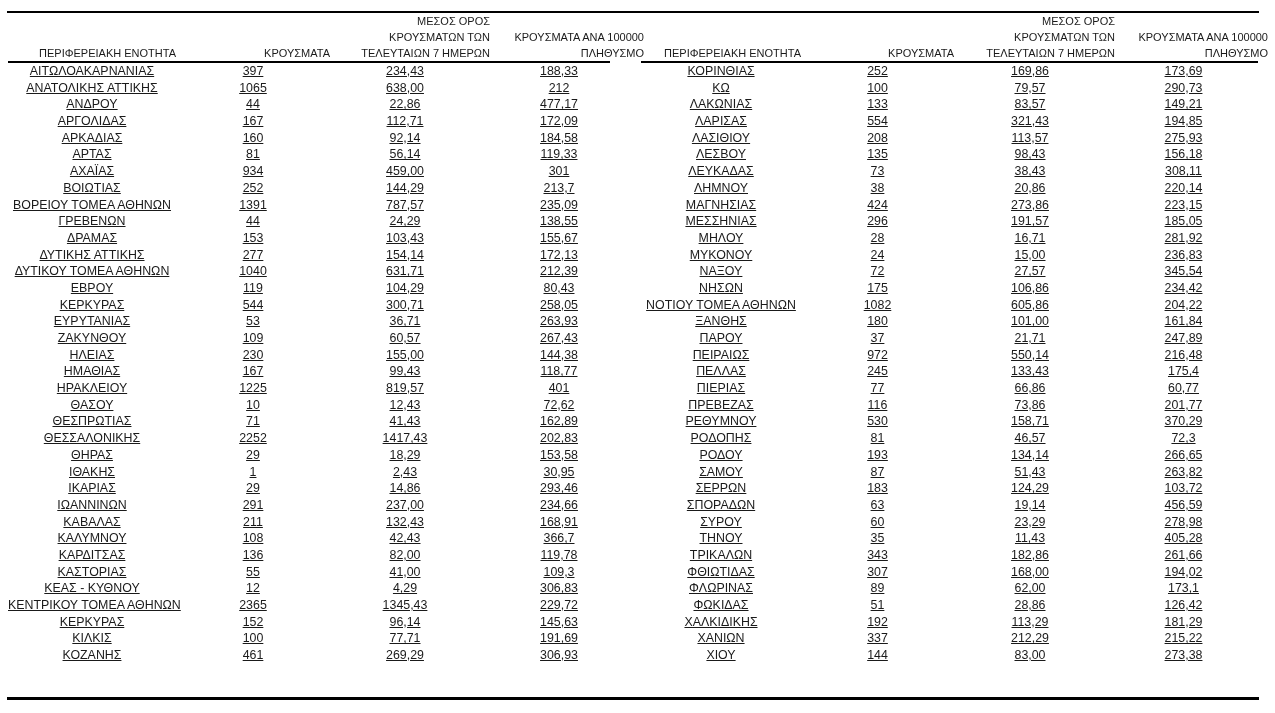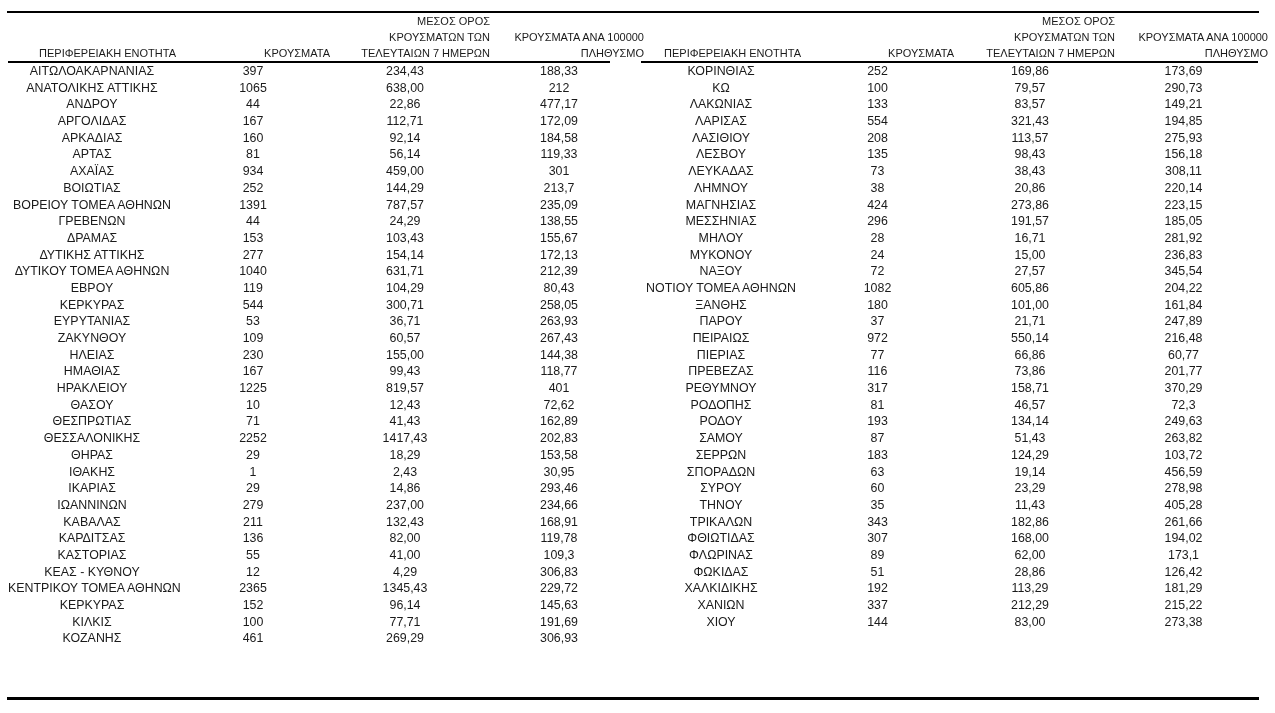--- a/index.html
+++ b/index.html
@@ -15,21 +15,21 @@
   .tbl.left{left:8px;width:630px;}
   .tbl.right{left:641px;width:620px;}
   .thead{display:flex;align-items:flex-end;height:48px;}
   .hc{
     flex:none;text-align:right;font-size:11px;line-height:16px;
     white-space:pre-line;
   }
   .hrule{height:2px;background:#000;}
   .tbl.left .hrule{width:602px;}
   .tbl.right .hrule{width:617px;}
-  .tbody{display:block;}
+  .tbody{display:block;text-decoration:underline;}
   .row{display:flex;height:16.7px;}
   .cell{
     flex:none;text-align:center;font-size:12.4px;line-height:16.7px;
     white-space:nowrap;
   }
   
   .tbl.left .c0{width:168px;}
   .tbl.left .c1{width:154px;}
   .tbl.left .c2{width:150px;}
   .tbl.left .c3{width:158px;}
@@ -213,29 +213,35 @@
           <div class="cell c3">30,95</div>
         </div>
         <div class="row">
           <div class="cell c0">ΙΚΑΡΙΑΣ</div>
           <div class="cell c1">29</div>
           <div class="cell c2">14,86</div>
           <div class="cell c3">293,46</div>
         </div>
         <div class="row">
           <div class="cell c0">ΙΩΑΝΝΙΝΩΝ</div>
-          <div class="cell c1">279</div>
+          <div class="cell c1">291</div>
           <div class="cell c2">237,00</div>
           <div class="cell c3">234,66</div>
         </div>
         <div class="row">
           <div class="cell c0">ΚΑΒΑΛΑΣ</div>
           <div class="cell c1">211</div>
           <div class="cell c2">132,43</div>
           <div class="cell c3">168,91</div>
+        </div>
+        <div class="row">
+          <div class="cell c0">ΚΑΛΥΜΝΟΥ</div>
+          <div class="cell c1">108</div>
+          <div class="cell c2">42,43</div>
+          <div class="cell c3">366,7</div>
         </div>
         <div class="row">
           <div class="cell c0">ΚΑΡΔΙΤΣΑΣ</div>
           <div class="cell c1">136</div>
           <div class="cell c2">82,00</div>
           <div class="cell c3">119,78</div>
         </div>
         <div class="row">
           <div class="cell c0">ΚΑΣΤΟΡΙΑΣ</div>
           <div class="cell c1">55</div>
@@ -359,20 +365,26 @@
           <div class="cell c2">15,00</div>
           <div class="cell c3">236,83</div>
         </div>
         <div class="row">
           <div class="cell c0">ΝΑΞΟΥ</div>
           <div class="cell c1">72</div>
           <div class="cell c2">27,57</div>
           <div class="cell c3">345,54</div>
         </div>
         <div class="row">
+          <div class="cell c0">ΝΗΣΩΝ</div>
+          <div class="cell c1">175</div>
+          <div class="cell c2">106,86</div>
+          <div class="cell c3">234,42</div>
+        </div>
+        <div class="row">
           <div class="cell c0">ΝΟΤΙΟΥ ΤΟΜΕΑ ΑΘΗΝΩΝ</div>
           <div class="cell c1">1082</div>
           <div class="cell c2">605,86</div>
           <div class="cell c3">204,22</div>
         </div>
         <div class="row">
           <div class="cell c0">ΞΑΝΘΗΣ</div>
           <div class="cell c1">180</div>
           <div class="cell c2">101,00</div>
           <div class="cell c3">161,84</div>
@@ -383,48 +395,54 @@
           <div class="cell c2">21,71</div>
           <div class="cell c3">247,89</div>
         </div>
         <div class="row">
           <div class="cell c0">ΠΕΙΡΑΙΩΣ</div>
           <div class="cell c1">972</div>
           <div class="cell c2">550,14</div>
           <div class="cell c3">216,48</div>
         </div>
         <div class="row">
+          <div class="cell c0">ΠΕΛΛΑΣ</div>
+          <div class="cell c1">245</div>
+          <div class="cell c2">133,43</div>
+          <div class="cell c3">175,4</div>
+        </div>
+        <div class="row">
           <div class="cell c0">ΠΙΕΡΙΑΣ</div>
           <div class="cell c1">77</div>
           <div class="cell c2">66,86</div>
           <div class="cell c3">60,77</div>
         </div>
         <div class="row">
           <div class="cell c0">ΠΡΕΒΕΖΑΣ</div>
           <div class="cell c1">116</div>
           <div class="cell c2">73,86</div>
           <div class="cell c3">201,77</div>
         </div>
         <div class="row">
           <div class="cell c0">ΡΕΘΥΜΝΟΥ</div>
-          <div class="cell c1">317</div>
+          <div class="cell c1">530</div>
           <div class="cell c2">158,71</div>
           <div class="cell c3">370,29</div>
         </div>
         <div class="row">
           <div class="cell c0">ΡΟΔΟΠΗΣ</div>
           <div class="cell c1">81</div>
           <div class="cell c2">46,57</div>
           <div class="cell c3">72,3</div>
         </div>
         <div class="row">
           <div class="cell c0">ΡΟΔΟΥ</div>
           <div class="cell c1">193</div>
           <div class="cell c2">134,14</div>
-          <div class="cell c3">249,63</div>
+          <div class="cell c3">266,65</div>
         </div>
         <div class="row">
           <div class="cell c0">ΣΑΜΟΥ</div>
           <div class="cell c1">87</div>
           <div class="cell c2">51,43</div>
           <div class="cell c3">263,82</div>
         </div>
         <div class="row">
           <div class="cell c0">ΣΕΡΡΩΝ</div>
           <div class="cell c1">183</div>

